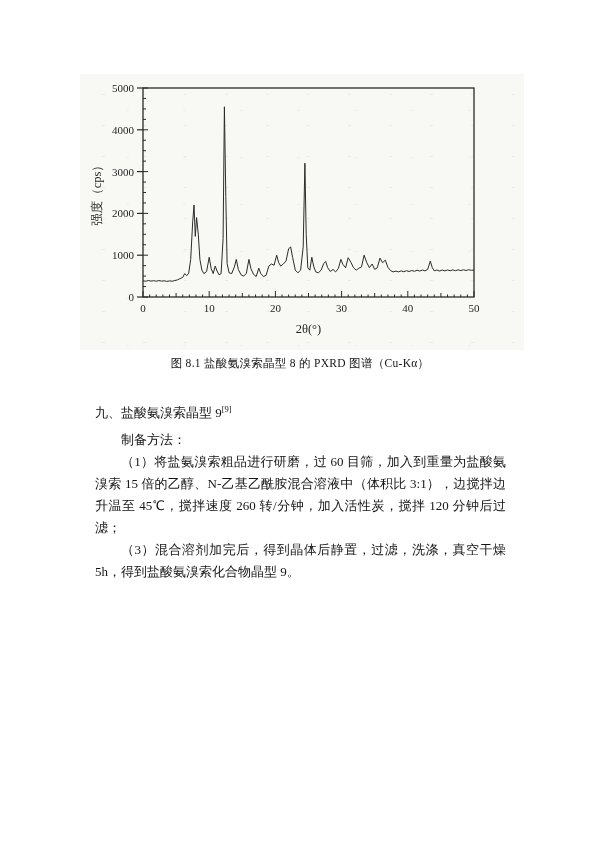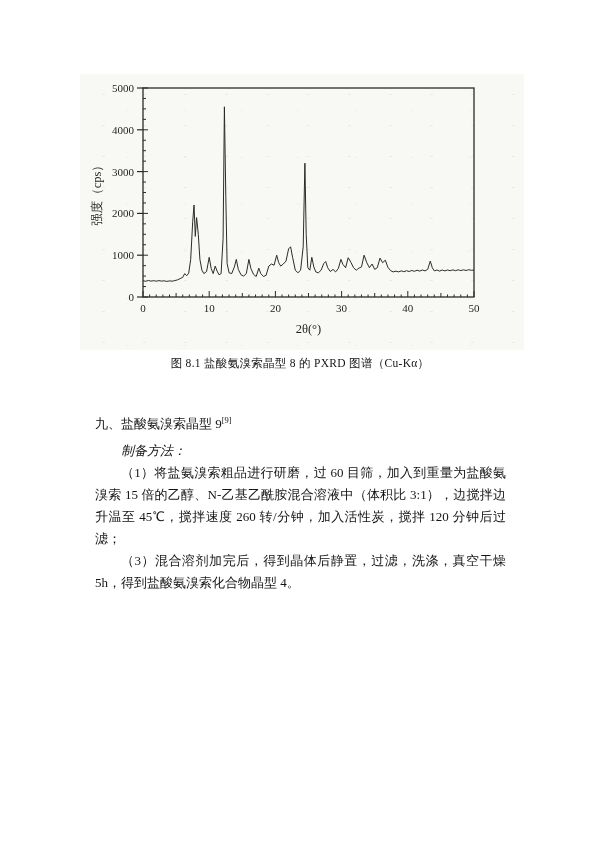--- a/index.html
+++ b/index.html
@@ -19,25 +19,25 @@
   }
   .figure svg{display:block;}
   .tick{font-family:"Liberation Serif","DejaVu Serif",serif;font-size:11px;fill:#1f1f1f;}
   .axis-label{font-family:"Liberation Serif","DejaVu Serif",serif;font-size:12.5px;fill:#1f1f1f;}
   .caption{
     position:absolute;left:0;top:356px;width:600px;text-align:center;
     font-size:11.5px;color:#151515;letter-spacing:0.3px;
   }
   .content{
     position:absolute;left:95px;top:402px;width:411px;
-    font-size:13px;line-height:22px;text-align:justify;color:#141414;margin-top:11px;
+    font-size:13px;line-height:22px;text-align:justify;color:#141414;
   }
   .heading{margin:0 0 5px 0;}
   .heading sup{font-size:8.5px;vertical-align:super;line-height:0;}
-  .sub{margin:0;text-indent:2em;font-style:italic;}
+  .sub{margin:0;text-indent:2em;}
   .para{margin:0;text-indent:2em;font-family:Liberation Serif, serif;}
 </style>
 </head>
 <body>
 
 <div class="page">
 
   <div class="figure">
     <svg width="444" height="276" viewBox="0 0 444 276">
         <rect x="63" y="14" width="331" height="209" fill="none" stroke="#2a2a2a" stroke-width="1.3"></rect>
@@ -136,16 +136,16 @@
         <polyline points="63.0,206.7 65.6,207.3 68.3,206.5 70.9,207.1 73.6,206.7 76.2,207.2 78.9,206.6 81.5,207.1 84.2,206.8 86.8,207.4 89.5,206.9 92.1,207.2 94.8,206.6 97.4,205.9 100.1,204.6 102.7,203.4 104.7,199.6 106.7,201.7 108.7,199.2 110.7,185.4 112.7,147.8 114.0,131.0 115.3,162.4 116.6,143.6 118.3,160.3 119.9,185.4 121.9,196.2 123.9,199.6 126.6,197.5 129.2,183.3 131.2,194.6 133.2,199.6 135.2,192.1 137.1,197.1 139.1,200.8 141.1,199.6 143.1,164.5 144.4,32.8 145.8,122.7 147.1,189.6 149.1,198.8 151.7,199.6 154.4,192.9 156.3,185.4 158.3,195.4 161.0,200.8 163.6,202.1 166.3,199.6 168.9,185.4 170.9,194.6 173.6,200.4 176.2,202.5 178.8,194.2 180.8,199.6 183.5,202.5 186.1,201.3 188.8,192.1 191.4,190.0 194.1,191.2 196.7,181.2 198.7,188.7 200.7,192.1 203.3,190.0 206.0,187.1 208.6,174.9 210.6,172.8 212.6,183.3 215.3,196.2 217.9,198.8 220.6,196.2 223.2,172.8 224.9,89.2 226.2,160.3 227.8,193.7 229.8,196.2 231.8,183.3 233.8,192.9 235.8,197.9 238.4,198.8 241.1,196.2 243.7,189.6 245.7,187.5 247.7,193.7 250.3,197.5 253.0,195.4 255.6,197.9 258.3,194.6 260.9,185.4 262.9,190.4 265.6,193.7 268.2,183.7 270.9,188.3 273.5,193.7 276.2,196.2 278.8,194.2 281.5,192.9 284.1,181.2 286.8,188.7 289.4,193.7 292.1,190.0 294.7,195.4 297.3,193.7 300.0,184.1 302.6,188.7 305.3,186.2 307.9,193.3 310.6,196.7 313.2,197.9 315.9,197.1 318.5,197.9 321.2,196.9 323.8,197.7 326.5,196.7 329.1,197.5 331.8,196.5 334.4,197.3 337.1,196.2 339.7,197.1 342.4,196.0 345.0,196.9 347.7,195.4 350.3,187.1 352.3,193.7 354.3,196.9 356.9,196.0 359.6,197.1 362.2,196.0 364.9,196.9 367.5,196.0 370.2,196.7 372.8,195.9 375.5,196.7 378.1,195.8 380.8,196.6 383.4,195.8 386.1,196.5 388.7,195.7 391.4,196.3 394.0,196.0" fill="none" stroke="#2b2b2b" stroke-width="1" stroke-linejoin="round"></polyline>
       </svg>
   </div>
 
   <div class="caption">图 8.1  盐酸氨溴索晶型 8 的 PXRD 图谱（Cu-Kα）</div>
 
   <div class="content">
     <p class="heading"><span>九、盐酸氨溴索晶型 9</span><sup>[9]</sup></p>
     <p class="sub">制备方法：</p>
     <p class="para">（1）将盐氨溴索粗品进行研磨，过 60 目筛，加入到重量为盐酸氨溴索 15 倍的乙醇、N-乙基乙酰胺混合溶液中（体积比 3:1），边搅拌边升温至 45℃，搅拌速度 260 转/分钟，加入活性炭，搅拌 120 分钟后过滤；</p>
-    <p class="para">（3）混合溶剂加完后，得到晶体后静置，过滤，洗涤，真空干燥 5h，得到盐酸氨溴索化合物晶型 4。</p>
+    <p class="para">（3）混合溶剂加完后，得到晶体后静置，过滤，洗涤，真空干燥 5h，得到盐酸氨溴索化合物晶型 9。</p>
   </div>
 
 </div>
 
 </body></html>

